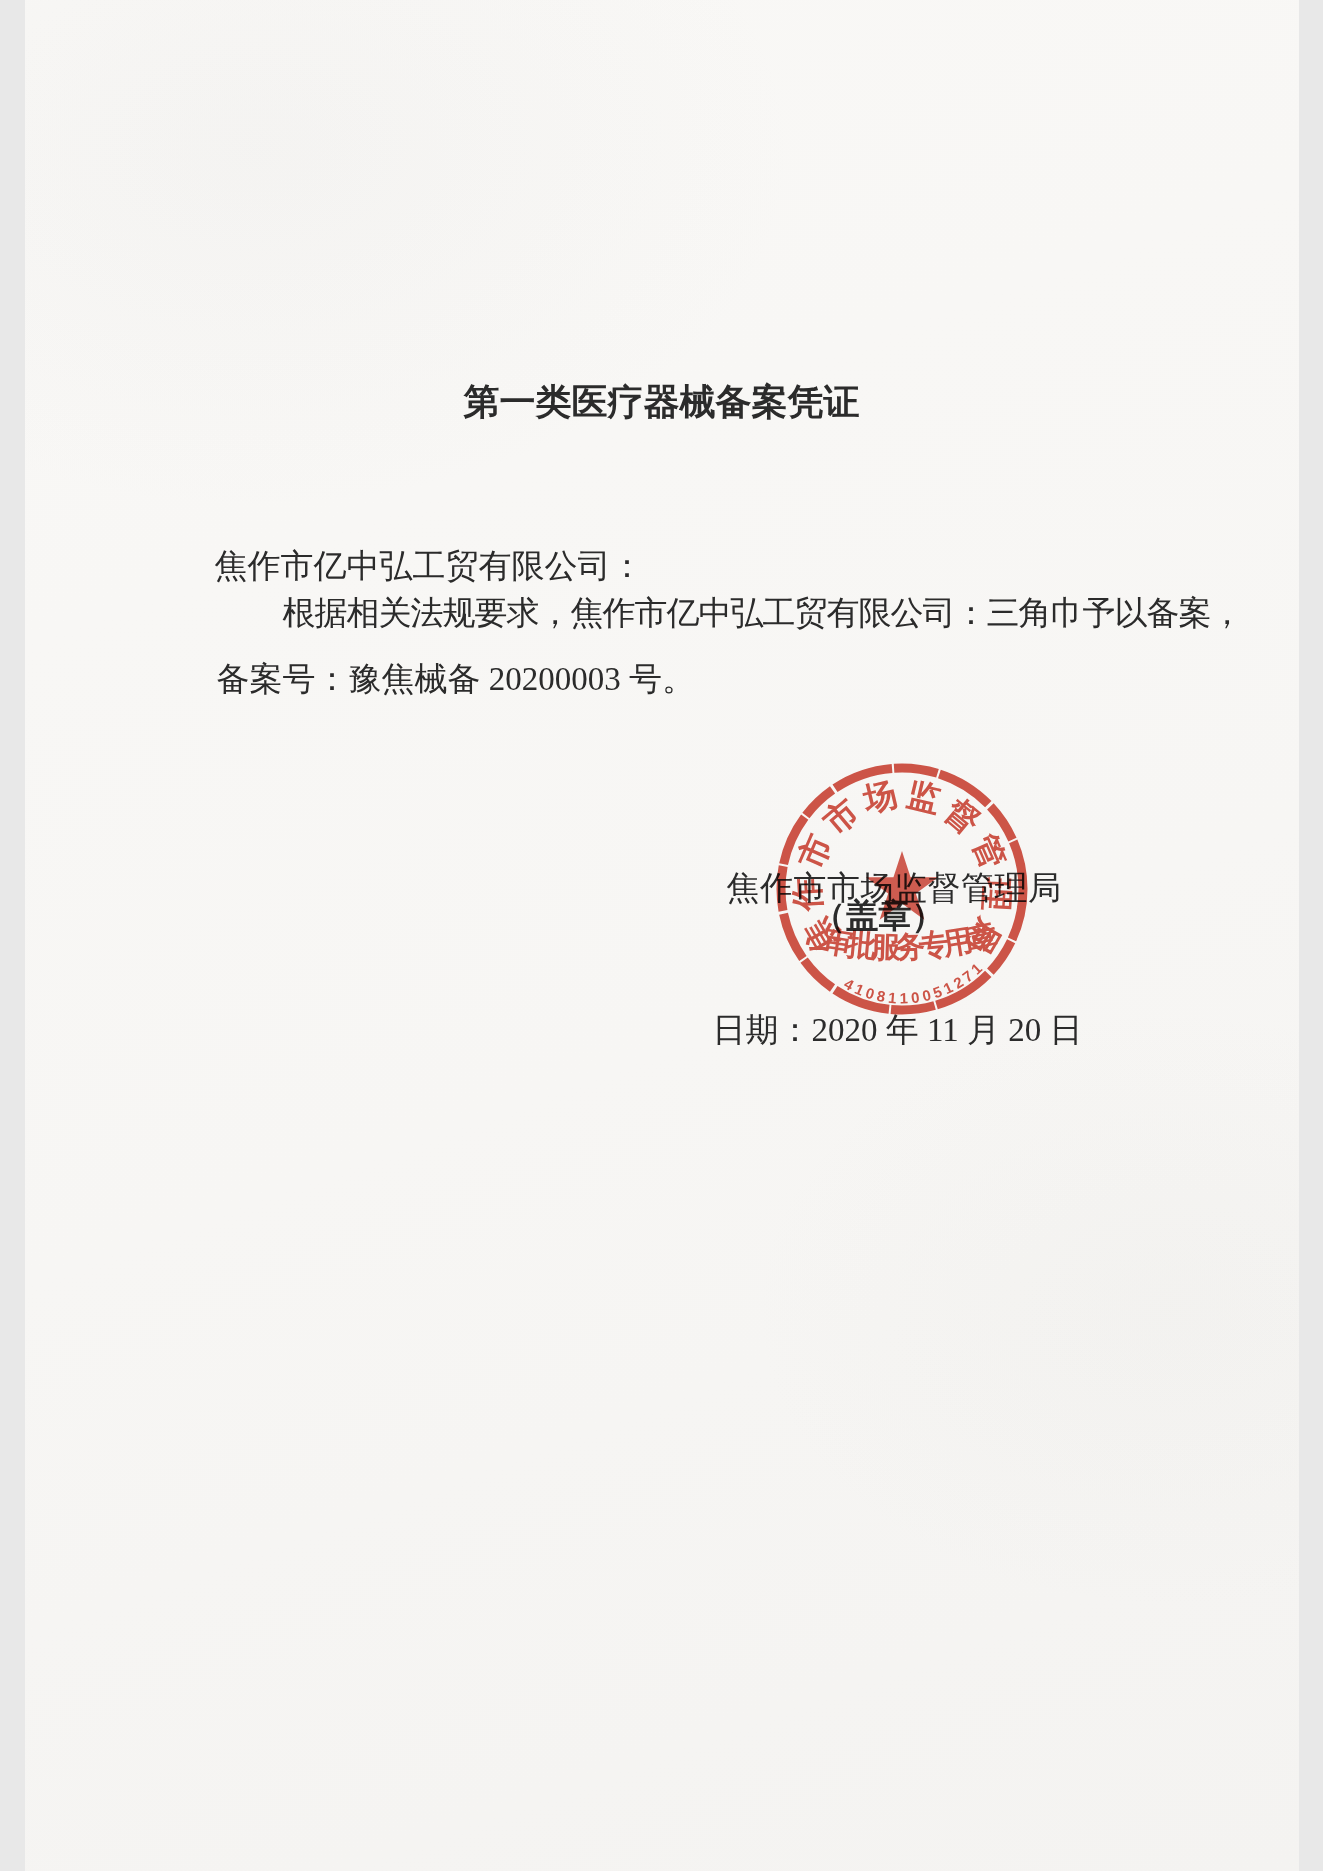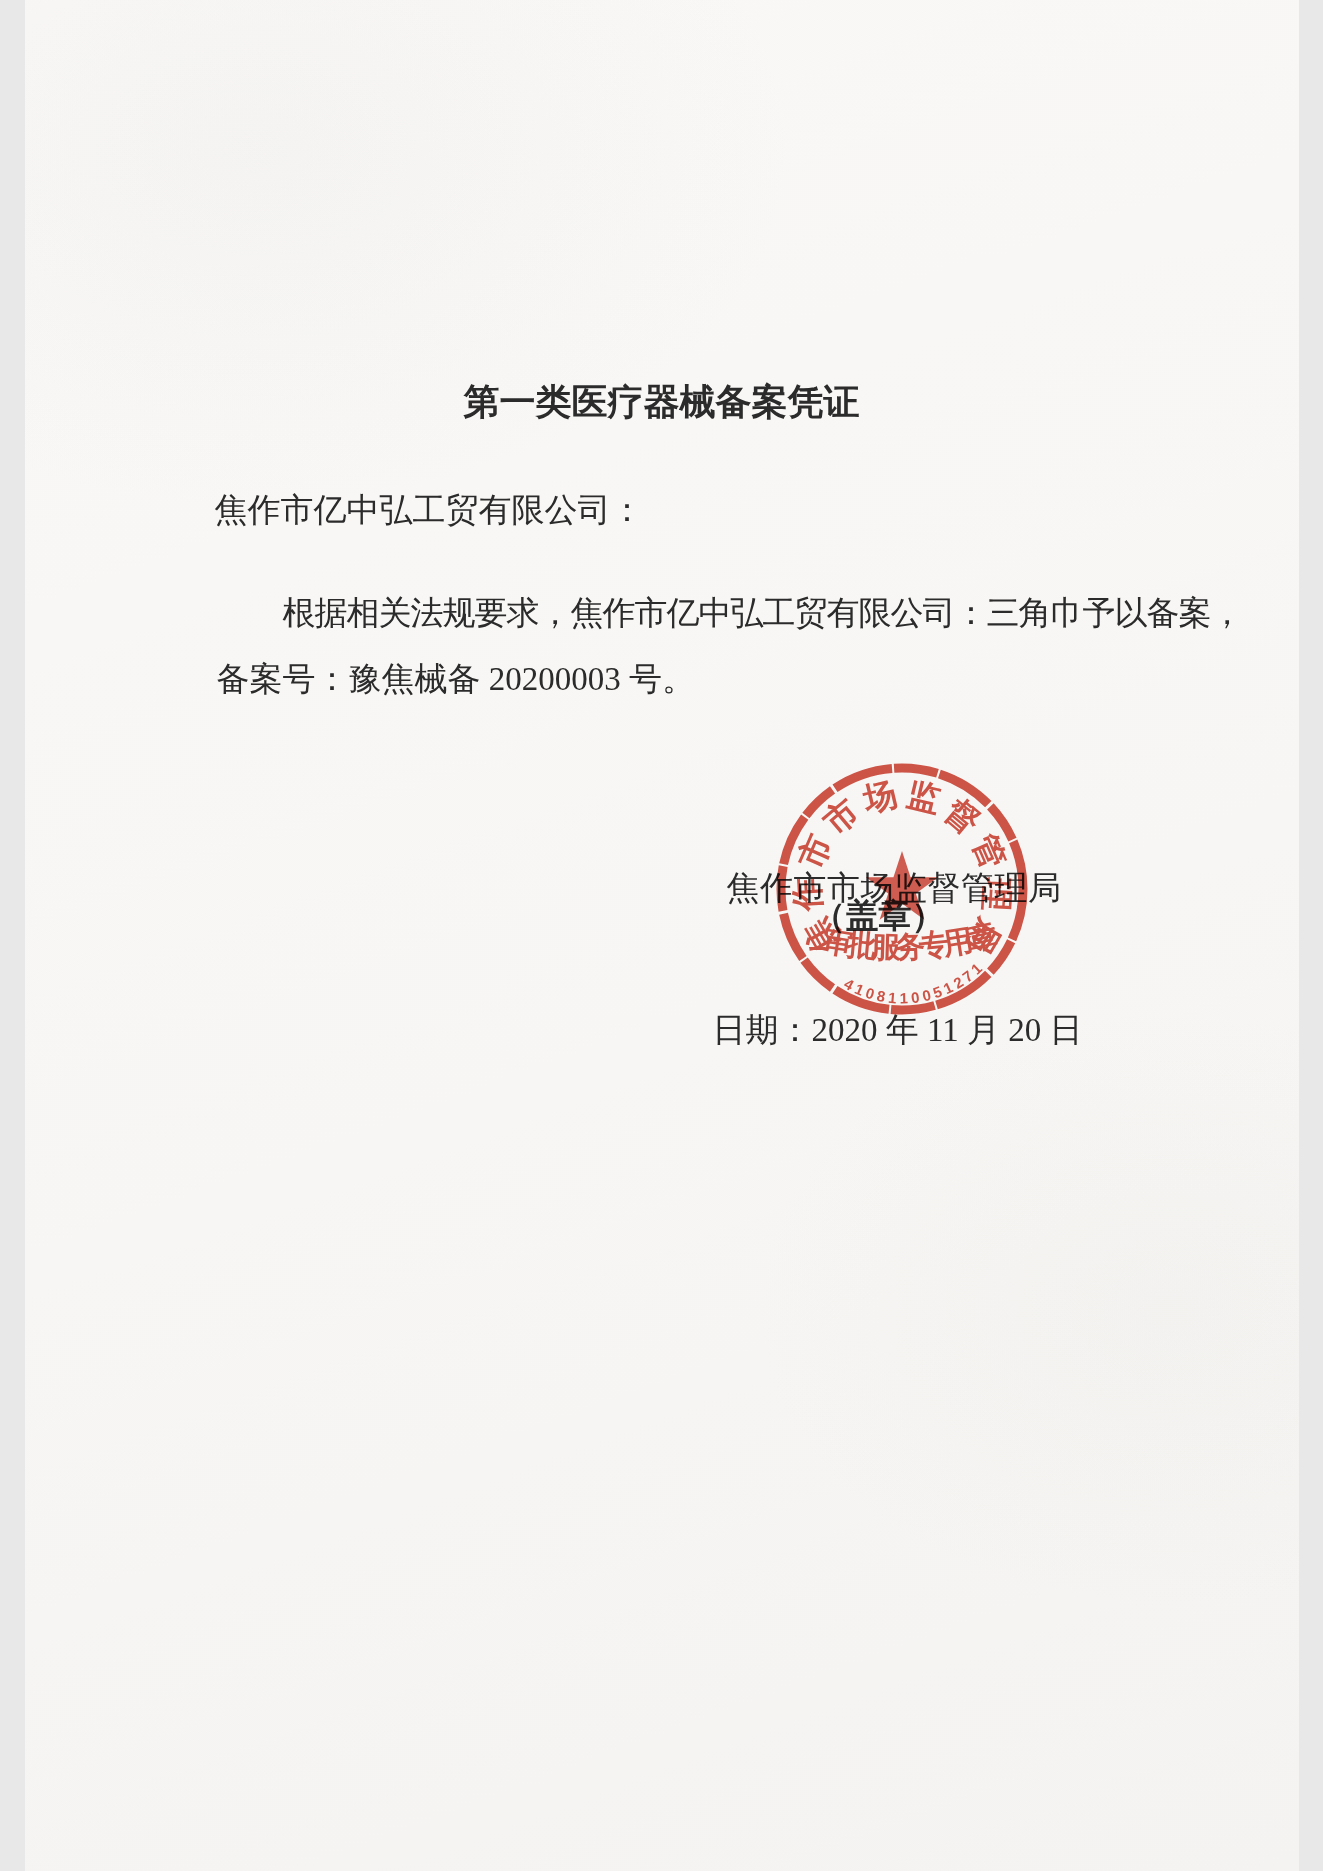--- a/index.html
+++ b/index.html
@@ -32,21 +32,21 @@
     letter-spacing: 0px;
     color: #2b2b2b;
   }
   .line {
     position: absolute;
     margin: 0;
     white-space: nowrap;
     font-size: 33px;
     color: #2b2b2b;
   }
-  .recipient   { left: 190px; top: 488px; }
+  .recipient   { left: 190px; top: 544px; }
   .paragraph   { left: 258px; top: 591px; letter-spacing: -1px; }
   .filing-line { left: 192px; top: 657px; }
   .issuer      { left: 702px; top: 866px; letter-spacing: 0.5px; }
   .seal-note   { left: 788px; top: 894px; font-weight: bold; }
   .date-line   { left: 688px; top: 1008px; }
 
   .stamp {
     position: absolute;
     left: 737px;
     top: 749px;

